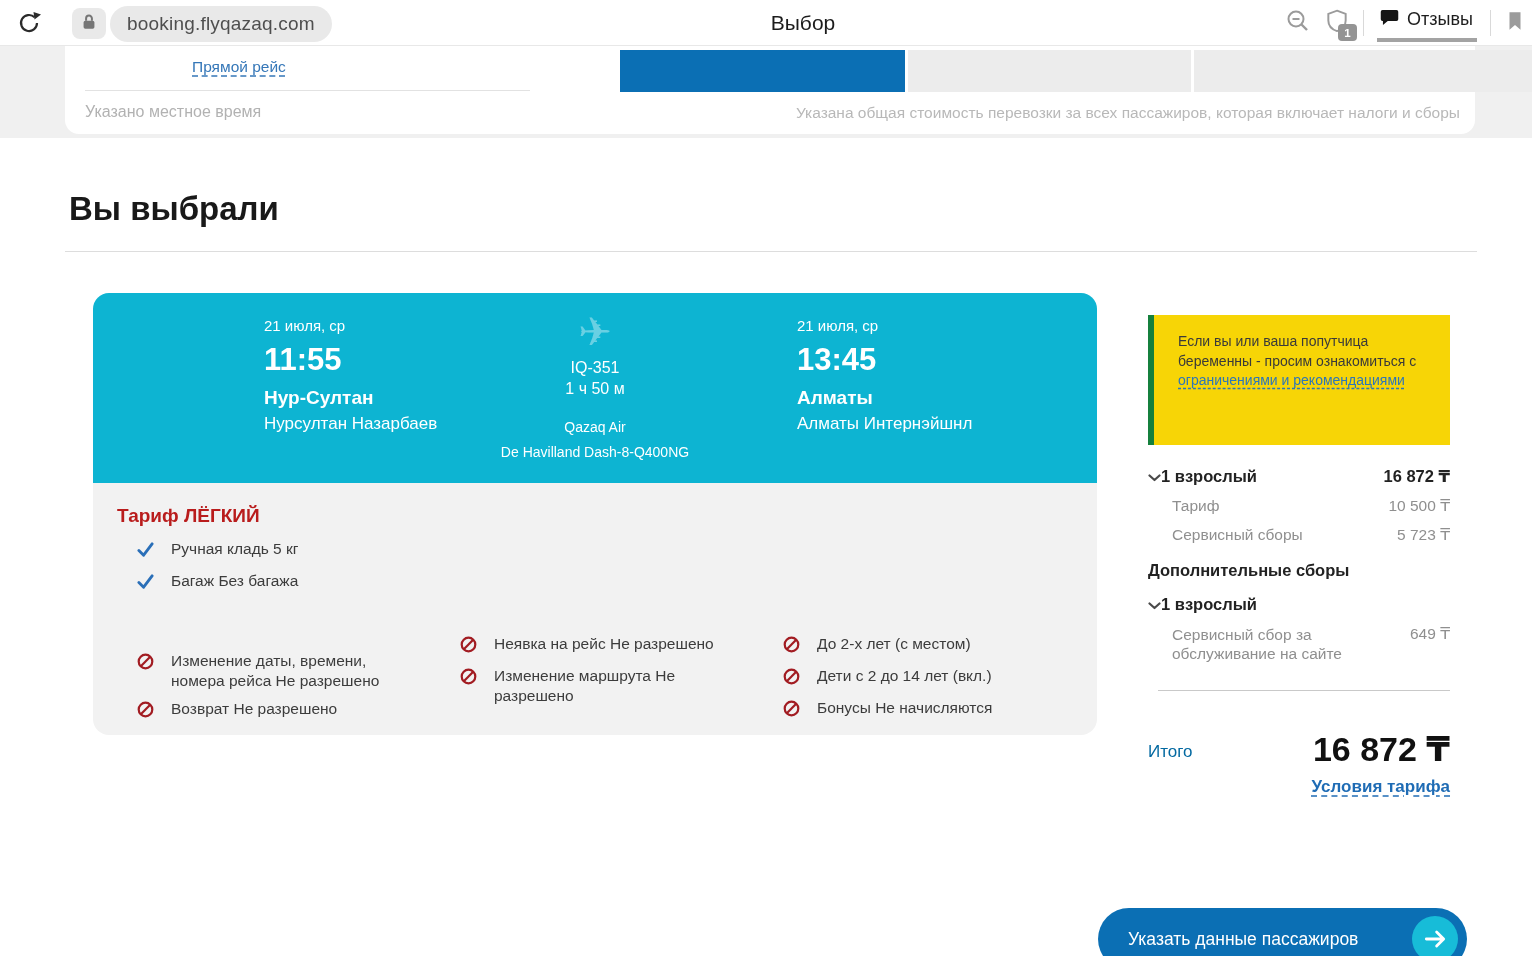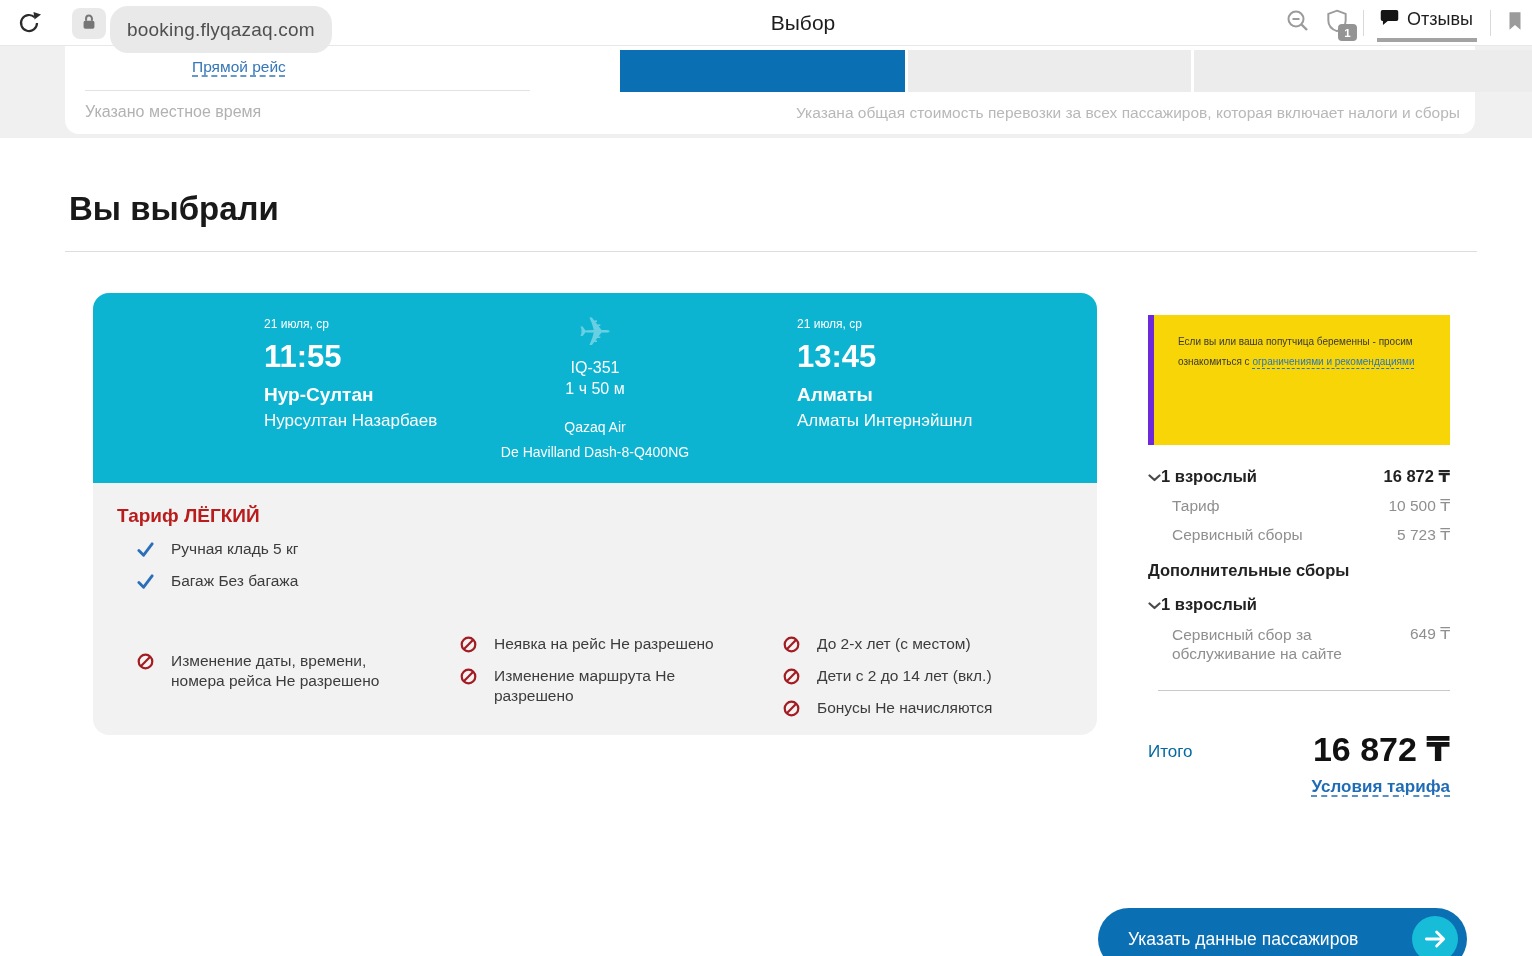--- a/index.html
+++ b/index.html
@@ -5,21 +5,21 @@
   * { margin:0; padding:0; box-sizing:border-box; }
   html,body { background:#fff; }
   .page {
     position:relative; width:1532px; height:956px; overflow:hidden; background:#fff;
     font-family:"Liberation Sans","DejaVu Sans",sans-serif; color:#333;
   }
   
   .chrome { position:absolute; top:0; left:0; width:1532px; height:46px; background:#fff; border-bottom:1px solid #e8e8e8; z-index:6; }
   .reload-btn { position:absolute; left:15px; top:9px; width:28px; height:28px; cursor:pointer; }
   .lock-chip { position:absolute; left:72px; top:8px; width:34px; height:31px; background:#e9e9e9; border-radius:8px; display:flex; align-items:center; justify-content:center; }
-  .url-chip { position:absolute; left:110px; top:6px; height:47px; background:#e9e9e9; border-radius:18px; padding:0 17px; display:flex; align-items:center; font-size:19px; color:#4f4f4f; letter-spacing:.2px; }
+  .url-chip { position:absolute; left:110px; top:6px; height:36px; background:#e9e9e9; border-radius:18px; padding:0 17px; display:flex; align-items:center; font-size:19px; color:#4f4f4f; letter-spacing:.2px; }
   .chrome-title { position:absolute; left:640px; top:11px; width:326px; text-align:center; font-size:21px; color:#1c1c1c; }
   .chrome-right { position:absolute; right:6px; top:0; height:46px; display:flex; align-items:center; gap:13px; }
   .chrome-vdiv { width:1px; height:26px; background:#d9d9d9; }
   .icon-btn { display:flex; align-items:center; justify-content:center; cursor:pointer; position:relative; }
   .shield-badge { position:absolute; right:-7px; bottom:-3px; min-width:19px; height:17px; background:#949494; border-radius:4px; color:#fff; font-size:11.5px; font-weight:bold; display:flex; align-items:center; justify-content:center; padding:0 3px; }
   .feedback { display:flex; align-items:center; gap:7px; padding:2px 4px 6px 2px; border-bottom:4px solid #a3a3a3; cursor:pointer; }
   .feedback-label { font-size:18px; color:#1d1d1d; }
   
   .step-band { position:absolute; top:46px; left:0; width:1532px; height:92px; background:#f0f0f0; }
   .step-card { position:absolute; top:46px; left:65px; width:1410px; height:88px; background:#fff; border-radius:0 0 14px 14px; }
@@ -33,21 +33,21 @@
   .total-note { position:absolute; right:72px; top:104px; z-index:4; font-size:15.5px; color:#b8b8b8; }
   
   .page-title { position:absolute; left:69px; top:190px; font-size:33px; font-weight:bold; color:#191919; }
   .title-divider { position:absolute; left:65px; top:251px; width:1412px; height:1px; background:#ddd; }
   
   .flight-card { position:absolute; left:93px; top:293px; width:1004px; }
   .flight-header { height:190px; background:#0db4d2; border-radius:16px 16px 0 0; position:relative; color:#fff; }
   .dep { position:absolute; left:171px; top:24px; }
   .arr { position:absolute; left:704px; top:24px; }
   .mid { position:absolute; left:392px; top:16px; width:220px; text-align:center; }
-  .fl-date { font-size:12px; }
+  .fl-date { font-size:15px; }
   .fl-time { font-size:31px; font-weight:bold; margin-top:8px; }
   .fl-city { font-size:19px; font-weight:bold; margin-top:9px; }
   .fl-airport { font-size:17px; margin-top:4px; line-height:21px; max-width:190px; }
   .plane-glyph { font-size:40px; line-height:46px; color:rgba(255,255,255,.38); }
   .fl-num { font-size:16px; margin-top:4px; }
   .fl-dur { font-size:16px; margin-top:3px; }
   .fl-airline { font-size:14px; margin-top:21px; }
   .fl-aircraft { font-size:14px; margin-top:9px; }
   
   .fare { background:#f2f2f2; border-radius:0 0 16px 16px; position:relative; height:252px; color:#3c3c3c; }
@@ -55,21 +55,21 @@
   .col { position:absolute; display:flex; flex-direction:column; gap:8px; }
   .col-perks1 { left:44px; top:56px; max-width:290px; }
   .col-perks2 { left:367px; top:56px; max-width:295px; }
   .col-res1 { left:44px; top:168px; max-width:280px; }
   .col-res2 { left:367px; top:151px; max-width:275px; }
   .col-res3 { left:690px; top:151px; max-width:245px; }
   .item { display:flex; gap:17px; font-size:15.5px; line-height:20px; align-items:flex-start; }
   .item svg { flex-shrink:0; margin-top:2px; }
   
   .sidebar { position:absolute; left:1148px; top:315px; width:302px; }
-  .notice { background:#f7d506; border-left:6px solid #6d28d9; padding:17px 14px 17px 24px; font-size:10px; line-height:19.5px; color:#3a3a3a; min-height:130px; }
+  .notice { background:#f7d506; border-left:6px solid #15803d; padding:17px 14px 17px 24px; font-size:14px; line-height:19.5px; color:#3a3a3a; min-height:130px; }
   .notice a { color:#2d76b9; text-decoration:underline dashed; text-underline-offset:3px; cursor:pointer; }
   .price { margin-top:22px; }
   .prow { display:flex; justify-content:space-between; align-items:flex-start; }
   .prow-head { font-weight:bold; color:#222; font-size:16.5px; cursor:pointer; }
   .chev-wrap { display:flex; align-items:center; gap:0; }
   .prow-sub { color:#8f8f8f; font-size:15.5px; padding-left:24px; margin-top:11px; }
   .section-title { font-weight:bold; font-size:16.5px; color:#222; margin-top:17px; }
   .svc-label { max-width:200px; line-height:19px; }
   .sb-divider { height:1px; background:#c9c9c9; margin:27px 0 0 10px; }
   .total-row { display:flex; justify-content:space-between; margin-top:38px; }
@@ -203,20 +203,27 @@
 
 
       <div class="col col-res1">
         <div class="item">
           <span><svg width="17" height="17" viewBox="0 0 20 20">
                 <circle cx="10" cy="10" r="8" fill="none" stroke="#a21c22" stroke-width="2.6"></circle>
                 <line x1="4.8" y1="15.2" x2="15.2" y2="4.8" stroke="#a21c22" stroke-width="2.6"></line>
               </svg></span>
           <span>Изменение даты, времени, номера рейса Не разрешено</span>
         </div>
+        <div class="item">
+          <span><svg width="17" height="17" viewBox="0 0 20 20">
+                <circle cx="10" cy="10" r="8" fill="none" stroke="#a21c22" stroke-width="2.6"></circle>
+                <line x1="4.8" y1="15.2" x2="15.2" y2="4.8" stroke="#a21c22" stroke-width="2.6"></line>
+              </svg></span>
+          <span>Возврат Не разрешено</span>
+        </div>
       </div>
 
       <div class="col col-res2">
         <div class="item">
           <span><svg width="17" height="17" viewBox="0 0 20 20">
                 <circle cx="10" cy="10" r="8" fill="none" stroke="#a21c22" stroke-width="2.6"></circle>
                 <line x1="4.8" y1="15.2" x2="15.2" y2="4.8" stroke="#a21c22" stroke-width="2.6"></line>
               </svg></span>
           <span>Неявка на рейс Не разрешено</span>
         </div>

